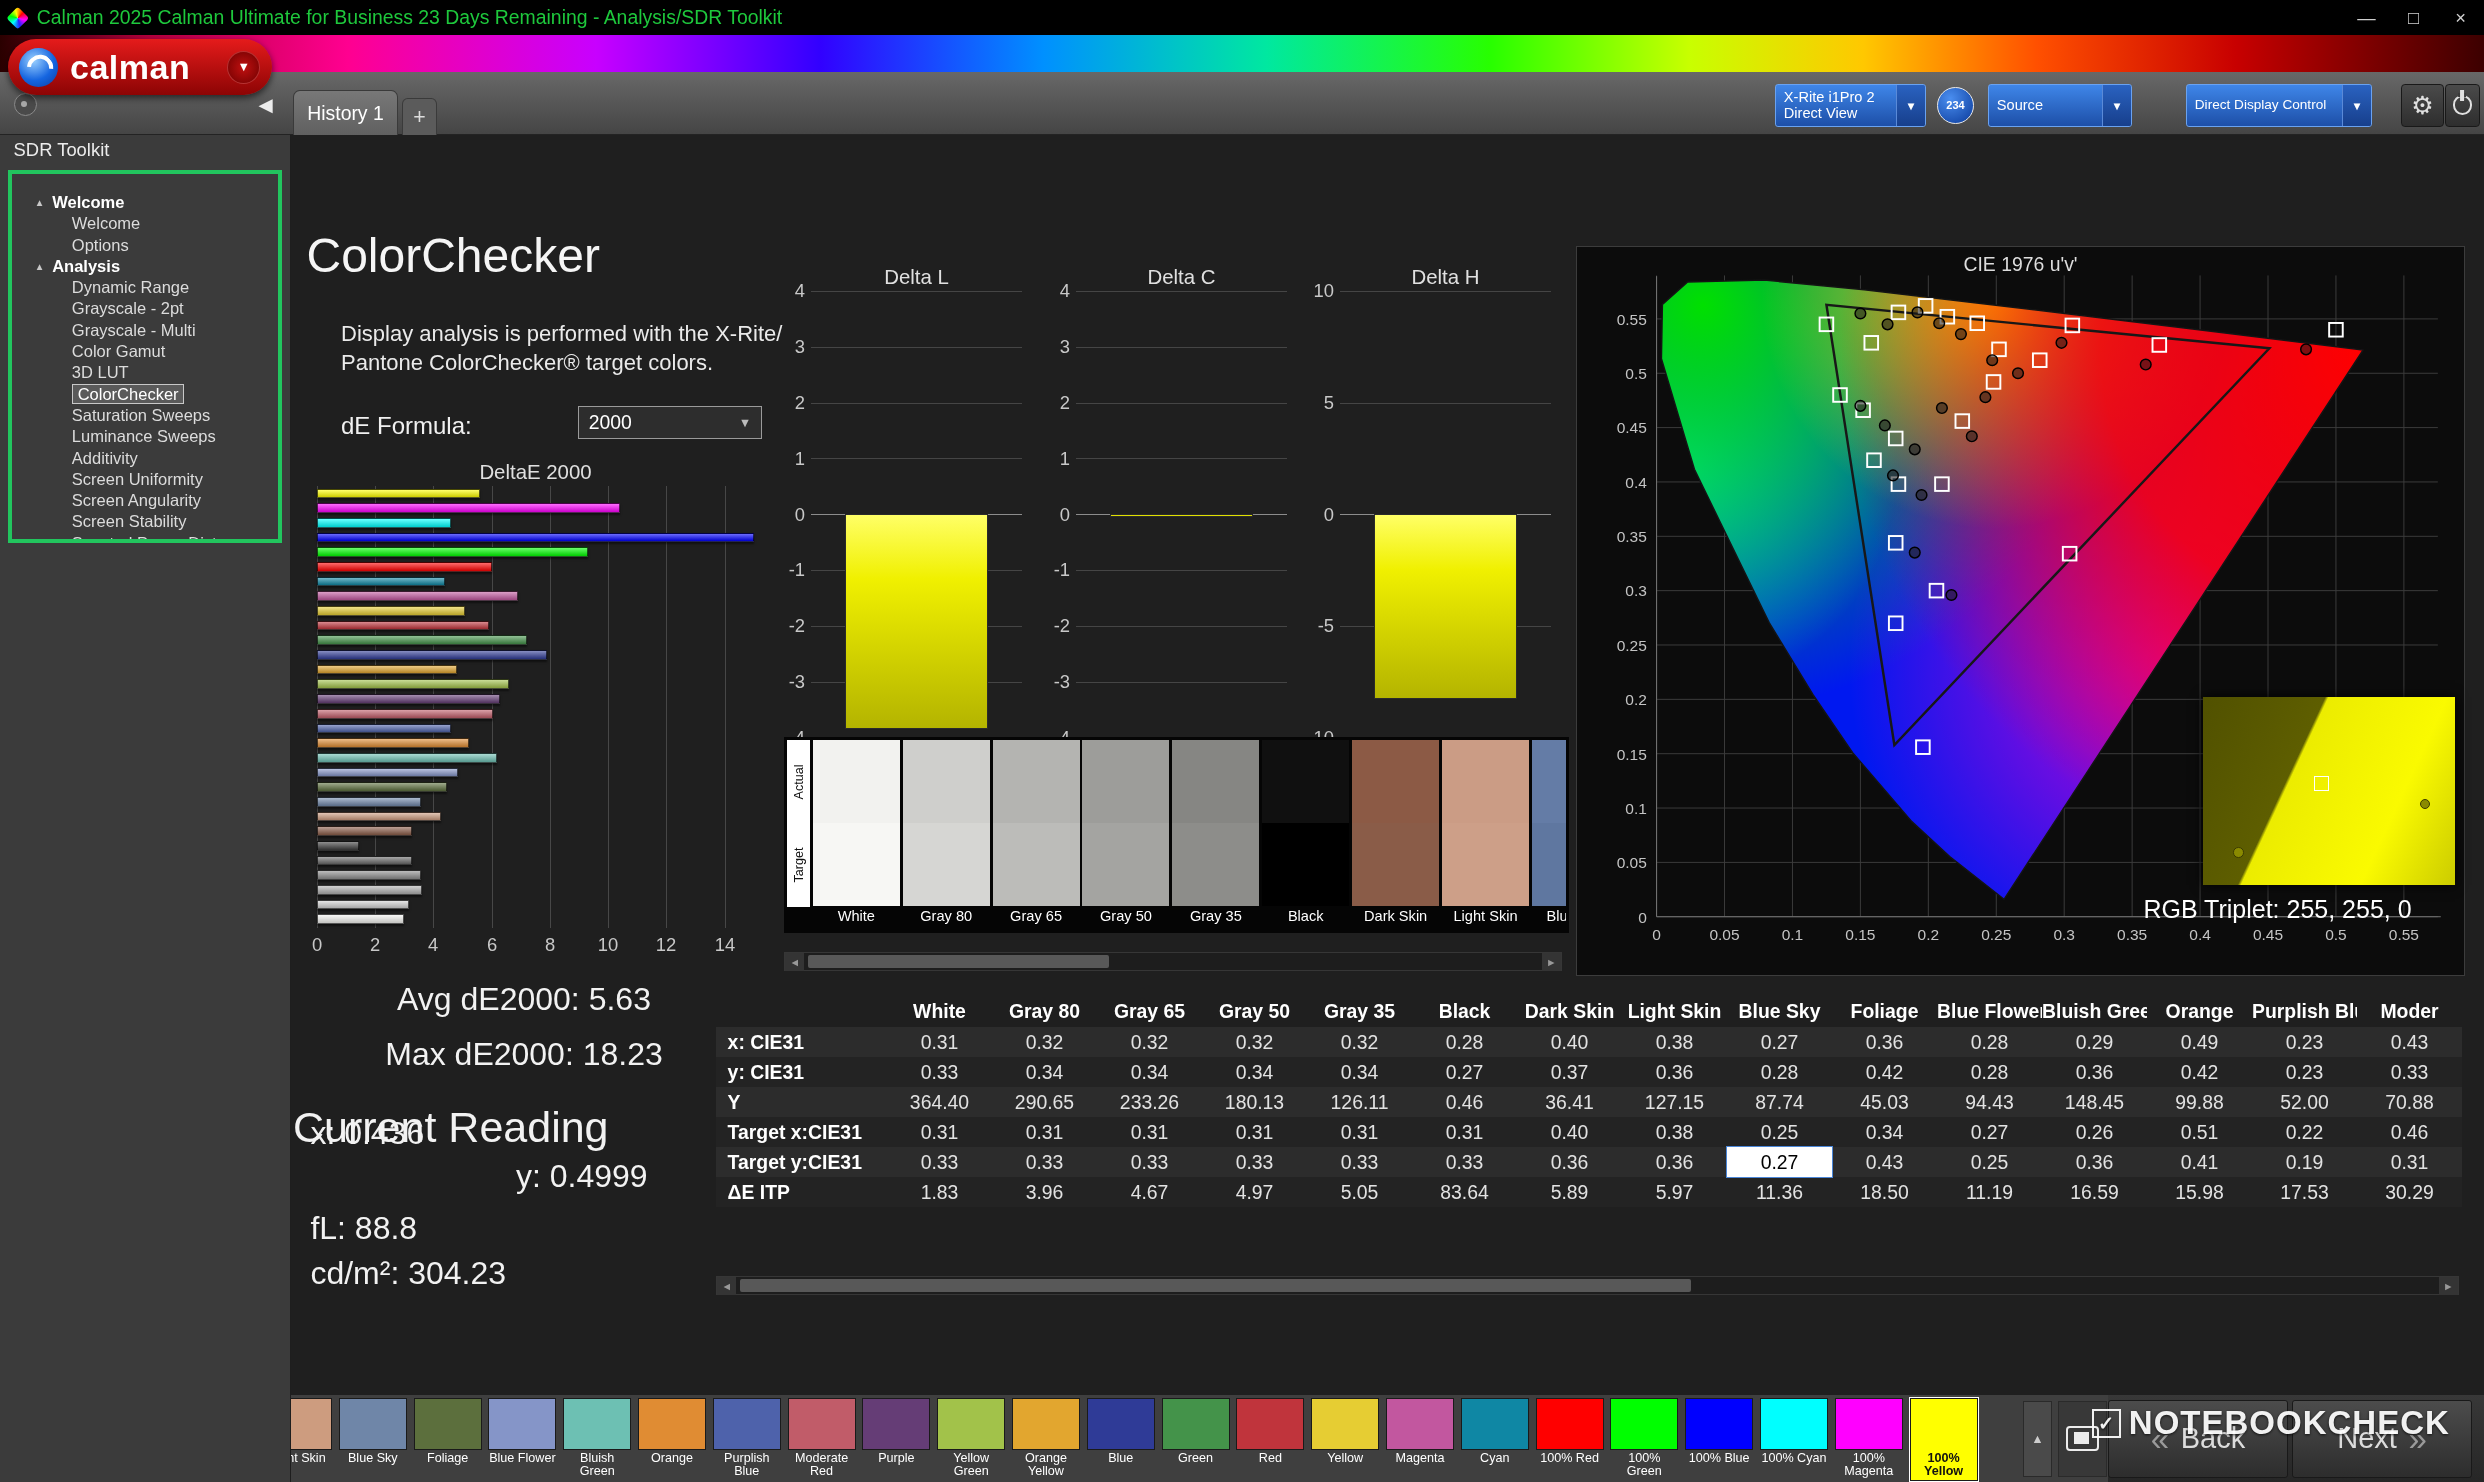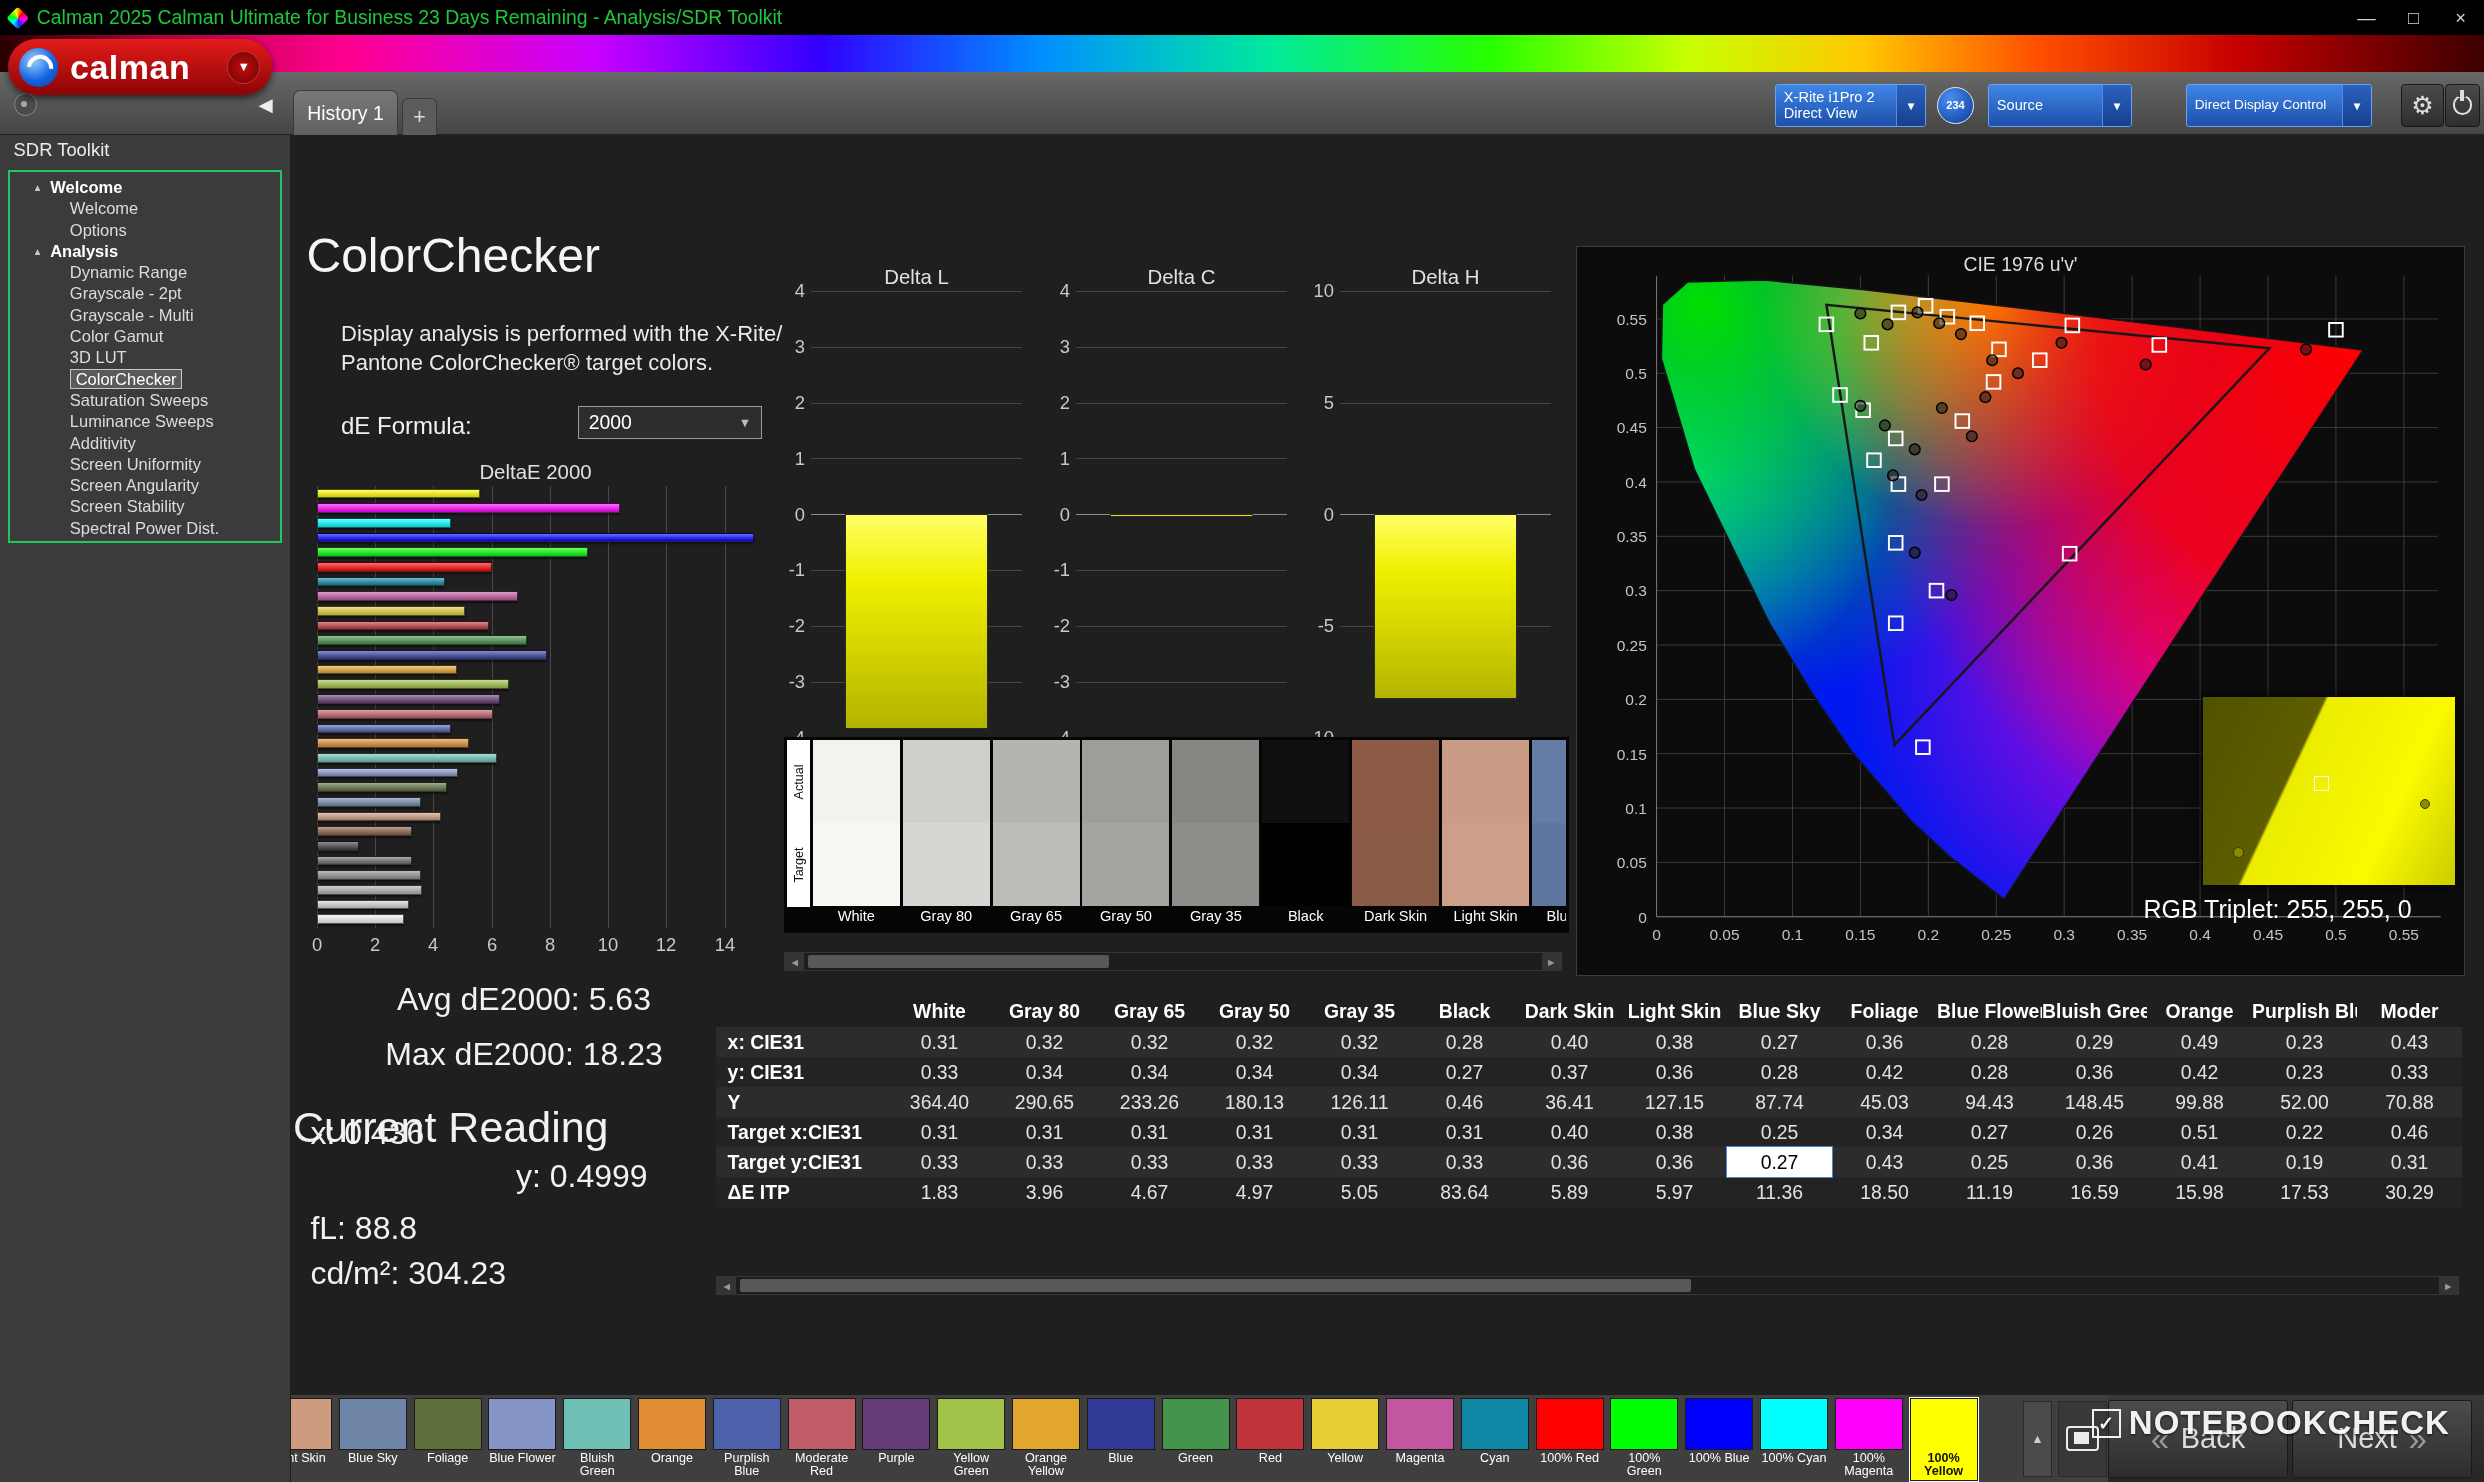--- a/index.html
+++ b/index.html
@@ -35,21 +35,21 @@
   .dd-arrow{width:29px;background:linear-gradient(#2a62c0,#173f8c);border-left:1px solid #5a8ad8;display:flex;align-items:center;justify-content:center;font-size:11.6px;flex:none}
   .badge{position:absolute;left:1937px;top:14.6px;width:37px;height:37px;border-radius:50%;background:radial-gradient(circle at 35% 30%,#4a8ef0,#0a3a9a);border:1.9px solid #e8e8e8;display:flex;align-items:center;justify-content:center;color:#fff;font-size:11px;font-weight:bold}
   .iconbtn{position:absolute;top:11.6px;width:43px;height:43px;background:linear-gradient(#4a4a4a,#2e2e2e);border:1px solid #191919;border-radius:3.9px;display:flex;align-items:center;justify-content:center;color:#e0e0e0;font-size:25px;cursor:pointer}
   .power-glyph{width:19.4px;height:19.4px;border:2.9px solid #e0e0e0;border-radius:50%;position:relative}
   .power-glyph::before{content:'';position:absolute;left:50%;top:-4.9px;transform:translateX(-50%);width:7.8px;height:4.9px;background:#3a3a3a}
   .power-glyph::after{content:'';position:absolute;left:50%;top:-7.8px;transform:translateX(-50%);width:3.9px;height:11.6px;background:#e0e0e0}
 
   
   .sidebar{position:absolute;left:0;top:135px;width:291px;height:1348px;background:#3b3b3b;border-right:1px solid #1e1e1e}
   .side-title{position:absolute;left:13.6px;top:3.9px;font-size:18.4px;color:#ececec}
-  .tree{position:absolute;left:7.8px;top:35px;width:274px;height:373px;border:2px solid #22c55e;background:#3b3b3b;padding-top:5px;overflow:hidden}
+  .tree{position:absolute;left:7.8px;top:35px;width:274px;height:373px;border:4px solid #22c55e;background:#3b3b3b;padding-top:18px;overflow:hidden}
   .tree-row{height:21.3px;line-height:21.3px;font-size:16.5px;color:#dcdcdc;white-space:nowrap;cursor:pointer;padding-left:60px}
   .tree-row.section{padding-left:23px;color:#fff;font-weight:bold}
   .tri{display:inline-block;margin-right:7.8px;font-size:9.7px;color:#c8c8c8;vertical-align:1.9px}
   .tree-row.selected .lbl{background:#5a5a5a;border:1px solid #c8c8c8;padding:0 4.9px;color:#fff}
 
   
   .main{position:absolute;left:291px;top:135px;width:2193px;height:1348px;background:#1f1f1f;overflow:hidden}
   .h1{position:absolute;left:15.5px;top:93px;font-size:48px;color:#f5f5f5;font-weight:normal}
   .desc{position:absolute;left:50px;top:184px;width:456px;font-size:22px;color:#eaeaea;line-height:29px}
   .formula-label{position:absolute;left:50px;top:277px;font-size:24px;color:#f0f0f0}

